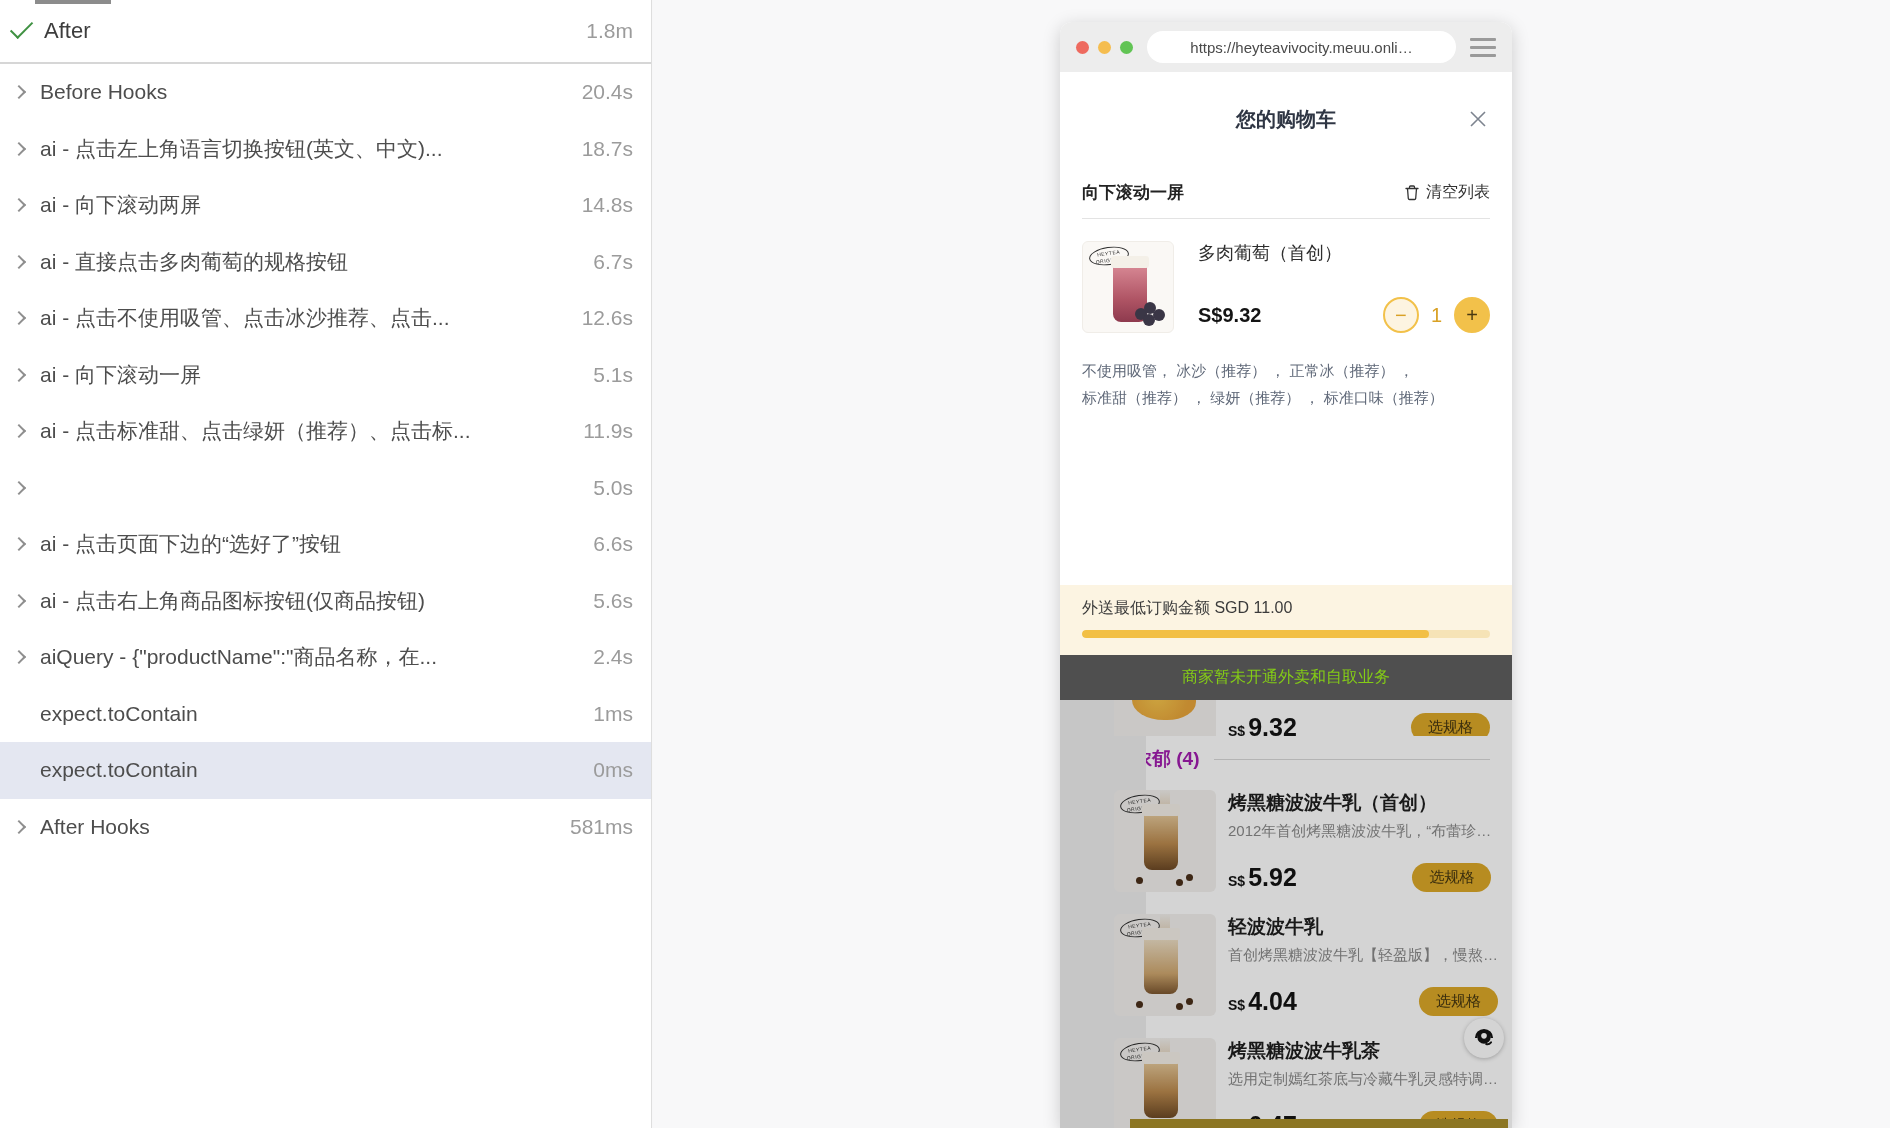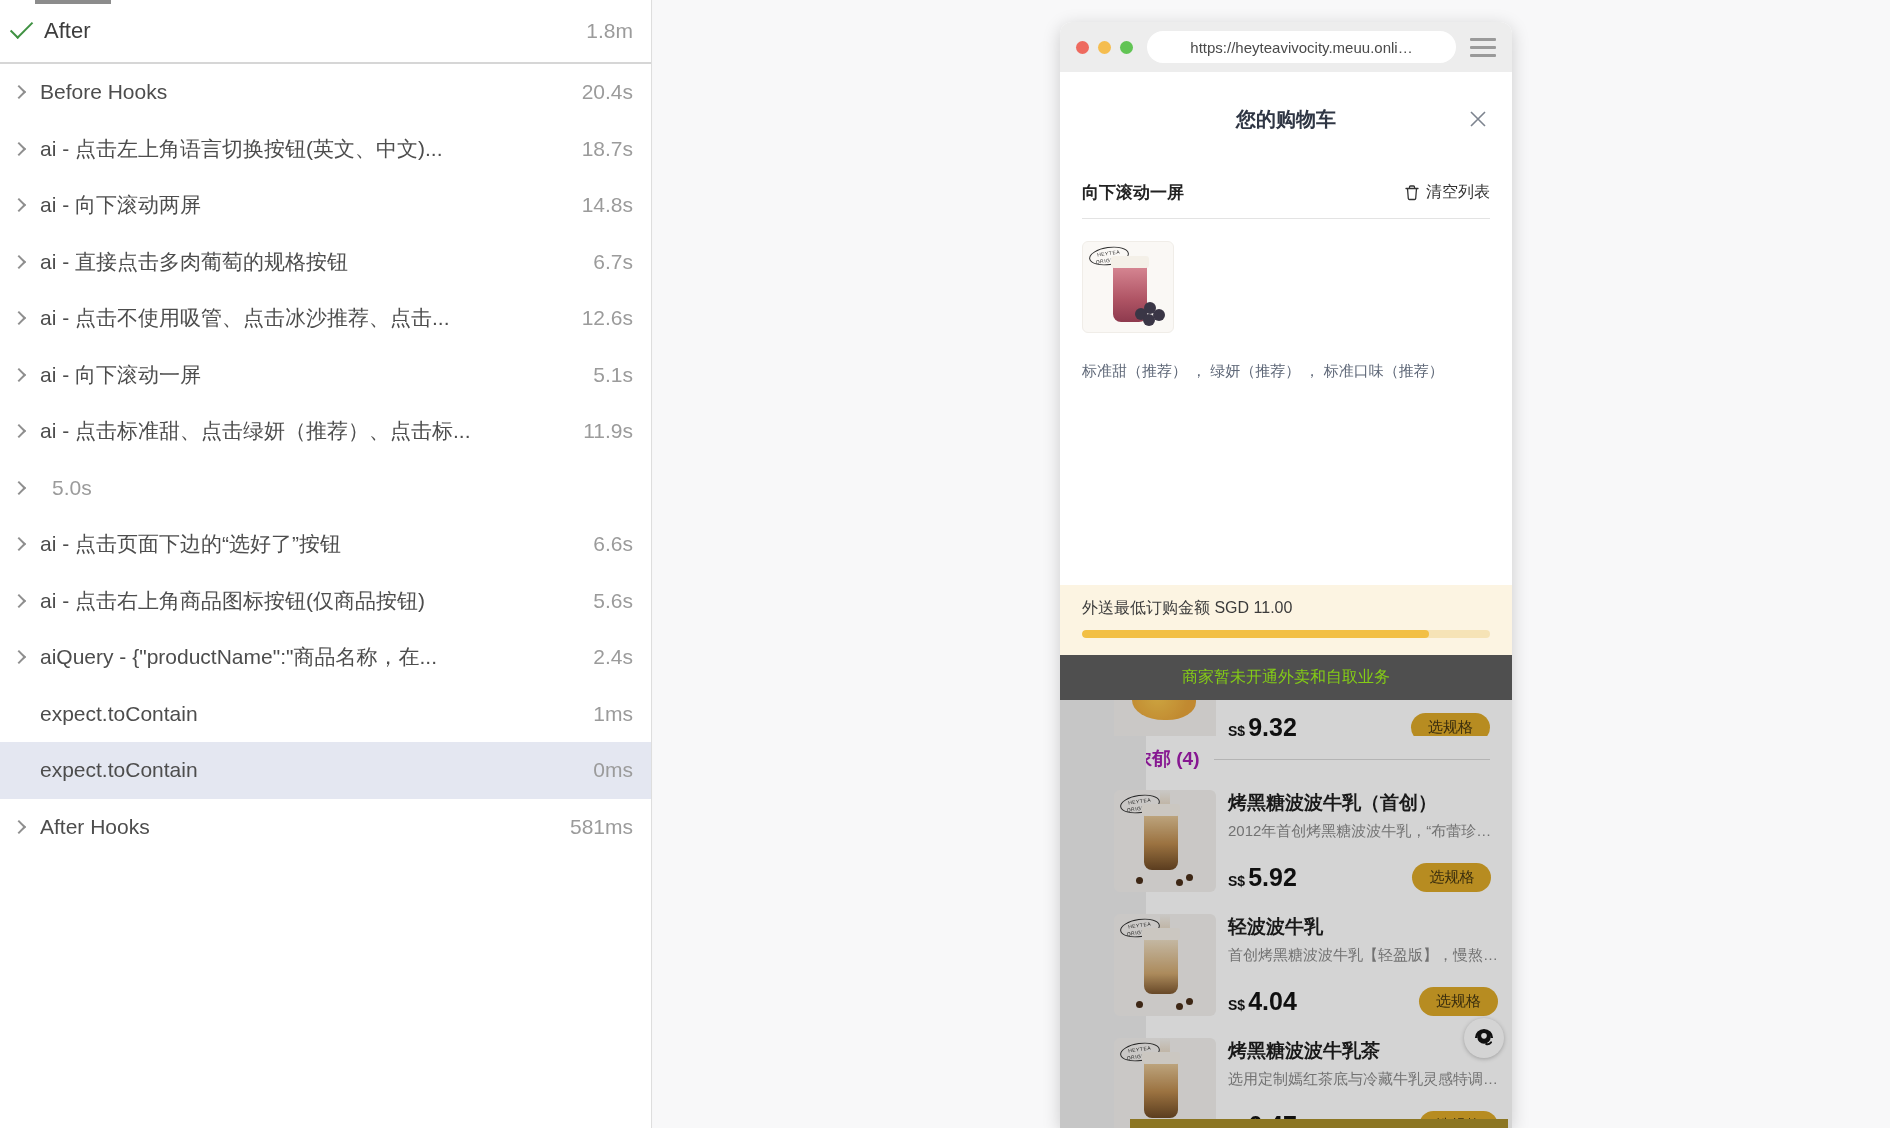--- a/index.html
+++ b/index.html
@@ -9,21 +9,21 @@
   
   .left-panel { position:absolute; left:0; top:0; width:652px; height:1128px;
     background:#fff; border-right:1px solid #dedede; }
   .top-frag { position:absolute; left:35px; top:0; width:76px; height:4px; background:#8c8c8c; }
   .status-row { display:flex; align-items:center; height:62px; padding:0 18px 0 12px; }
   .check { width:22px; height:11px; border-left:2.5px solid #3f9142; border-bottom:2.5px solid #3f9142;
     transform:rotate(-45deg) translate(2px,-4px); margin-right:10px; }
   .status-label { font-size:22px; color:#3d3d3d; flex:1; }
   .status-dur { font-size:21px; color:#9b9b9b; }
   .panel-divider { height:2px; background:#d6d6d6; }
-  .lrow { display:flex; align-items:center; height:56.5px; padding:0 18px 0 14px; position:relative; }
+  .lrow { display:flex; align-items:center; height:56.5px; padding:0 18px 0 14px; position:relative;justify-content:space-between; }
   .lrow.hl { background:#e4e7f1; }
   .chev { width:26px; flex:0 0 26px; display:flex; align-items:center; }
   .chev i { display:block; width:10px; height:10px; border-top:2px solid #8f8f8f; border-right:2px solid #8f8f8f;
     transform:rotate(45deg); }
   .lrow .lbl { flex:1; font-size:21px; color:#4d4d4d; white-space:nowrap; overflow:hidden; }
   .lrow .dur { font-size:21px; color:#9b9b9b; margin-left:12px; white-space:nowrap; }
 
   
   .workspace { position:absolute; left:653px; right:0; top:0; bottom:0; background:#f8f8f9; }
   .phone { position:absolute; left:407px; top:22px; width:452px; height:1106px;
@@ -280,22 +280,34 @@
         <div class="img-tile">
           <span class="stamp">HEYTEA<br>ORIGINAL</span>
           <div class="cup cup-pink"></div>
           <div class="grapes">
               <i></i>
               <i></i>
               <i></i>
               <i></i>
             </div>
         </div>
+        <div class="cart-item-main">
+          <div class="cart-item-name">多肉葡萄（首创）</div>
+          <div class="cart-item-bottom">
+            <span class="cart-price">S$9.32</span>
+            <span class="stepper">
+              <span class="step-btn minus">−</span>
+              <span class="qty">1</span>
+              <span class="step-btn plus">+</span>
+            </span>
+          </div>
+        </div>
       </div>
       <div class="options">
+        <div>不使用吸管， 冰沙（推荐） ， 正常冰（推荐） ，</div>
         <div>标准甜（推荐） ， 绿妍（推荐） ， 标准口味（推荐）</div>
       </div>
     </div>
 
     <div class="minbar">
       <div class="minbar-label">外送最低订购金额 SGD 11.00</div>
       <div class="progress-track">
         <div class="progress-fill" id="min-progress-fill" style="width: 85%;"></div>
       </div>
     </div>

